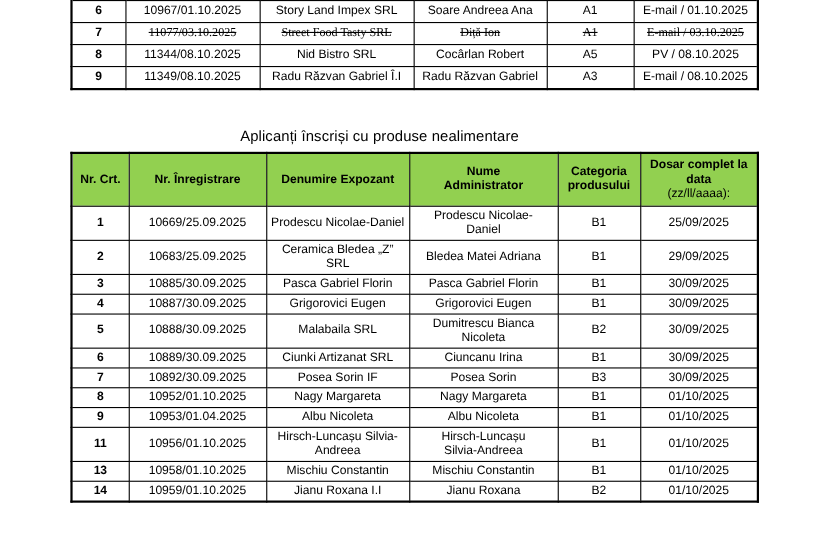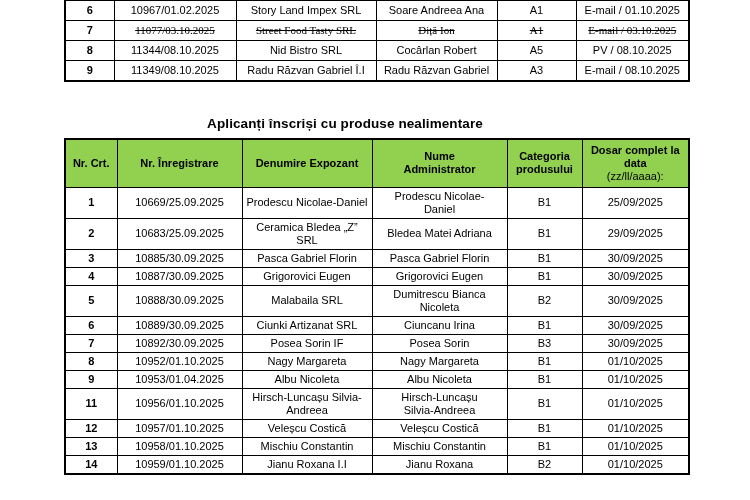--- a/index.html
+++ b/index.html
@@ -37,21 +37,21 @@
   #top-table td { padding: 3px 3px; height: 20px; }
   
   .section-heading-wrap {
     position: absolute;
     left: 0; top: 82px;
     width: 690px; height: 54px;
     display: flex; align-items: center; justify-content: center;
   }
   .section-heading {
     font-size: 13.5px;
-    font-weight: bold;
+    font-weight: normal;
     letter-spacing: 0.1px;
     margin-top: 28px;
   }
   
   #main-table { left: 64px; top: 138px; width: 626px; }
   #main-table th {
     background: var(--header-green, #92d050);
     font-weight: bold;
     height: 48px;
     padding: 2px 3px;
@@ -71,21 +71,21 @@
         <col style="width: 49px;">
         <col style="width: 122px;">
         <col style="width: 140px;">
         <col style="width: 121px;">
         <col style="width: 79px;">
         <col style="width: 113px;">
       </colgroup>
     <tbody>
         <tr>
           <td class="num">6</td>
-          <td>10967/01.02.2025</td>
+          <td>10967/01.10.2025</td>
           <td>Story Land Impex SRL</td>
           <td>Soare Andreea Ana</td>
           <td>A1</td>
           <td>E-mail / 01.10.2025</td>
         </tr>
         <tr>
           <td class="num">7</td>
           <td class="strike">11077/03.10.2025</td>
           <td class="strike">Street Food Tasty SRL</td>
           <td class="strike">Diță Ion</td>
@@ -217,28 +217,20 @@
           <td class="num">11</td>
           <td>10956/01.10.2025</td>
           <td>Hirsch-Luncașu Silvia-
 Andreea</td>
           <td>Hirsch-Luncașu
 Silvia-Andreea</td>
           <td>B1</td>
           <td>01/10/2025</td>
         </tr>
         <tr>
-          <td class="num">12</td>
-          <td>10957/01.10.2025</td>
-          <td>Veleșcu Costică</td>
-          <td>Veleșcu Costică</td>
-          <td>B1</td>
-          <td>01/10/2025</td>
-        </tr>
-        <tr>
           <td class="num">13</td>
           <td>10958/01.10.2025</td>
           <td>Mischiu Constantin</td>
           <td>Mischiu Constantin</td>
           <td>B1</td>
           <td>01/10/2025</td>
         </tr>
         <tr>
           <td class="num">14</td>
           <td>10959/01.10.2025</td>

